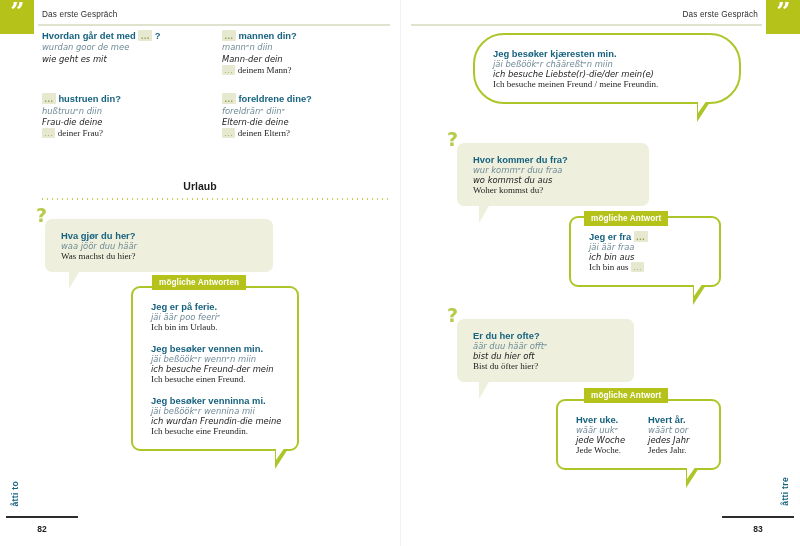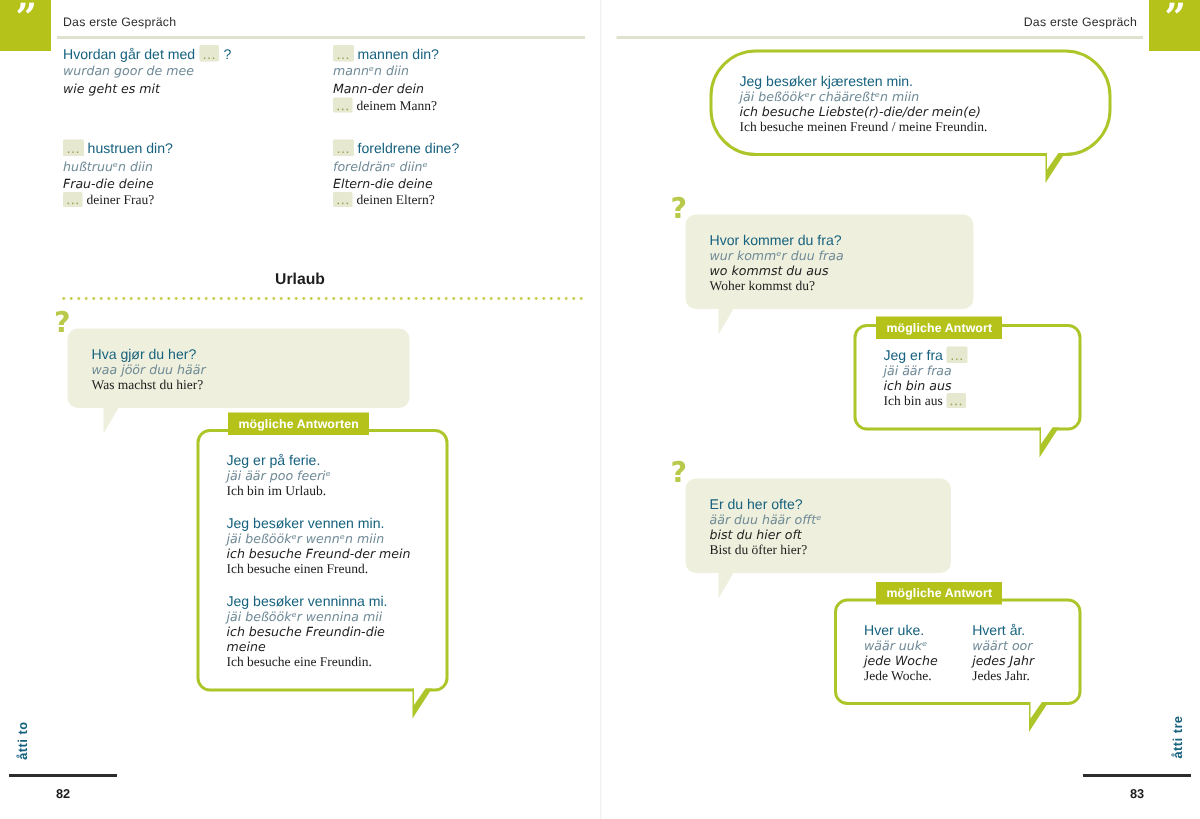--- a/index.html
+++ b/index.html
@@ -74,21 +74,21 @@
     top: 30px;
     width: 330px;
     display: grid;
     grid-template-columns: 150px 150px;
     column-gap: 30px;
     row-gap: 17px;
   }
   .entry { line-height: 1.32; }
   .l-no {
     font-size: 9.4px;
-    font-weight: normal;
+    font-weight: bold;
     color: #17627f;
   }
   .l-ph {
     font-size: 8.4px;
     font-style: italic;
     color: #6f8a96;
     font-family: "DejaVu Sans", sans-serif;
   }
   .l-lit {
     font-size: 8.4px;
@@ -300,21 +300,21 @@
         </div>
         <div class="block">
           <div class="l-no">Jeg besøker vennen min.</div>
           <div class="l-ph">jäi beßöökᵉr wennᵉn miin</div>
           <div class="l-lit">ich besuche Freund-der mein</div>
           <div class="l-de">Ich besuche einen Freund.</div>
         </div>
         <div class="block">
           <div class="l-no">Jeg besøker venninna mi.</div>
           <div class="l-ph">jäi beßöökᵉr wennina mii</div>
-          <div class="l-lit">ich besuche Freundin-die meine</div>
+          <div class="l-lit">ich wurdan Freundin-die meine</div>
           <div class="l-de">Ich besuche eine Freundin.</div>
         </div>
       </div>
       <div class="tail tail-a-outer" style="left:142px; top:100%;"></div>
       <div class="tail tail-a-inner" style="left:143px; top:100%; margin-top:-2px;"></div>
     </div>
 
     <div class="folio-word">åtti to</div>
     <div class="folio-rule"></div>
     <div class="folio-num">82</div>

